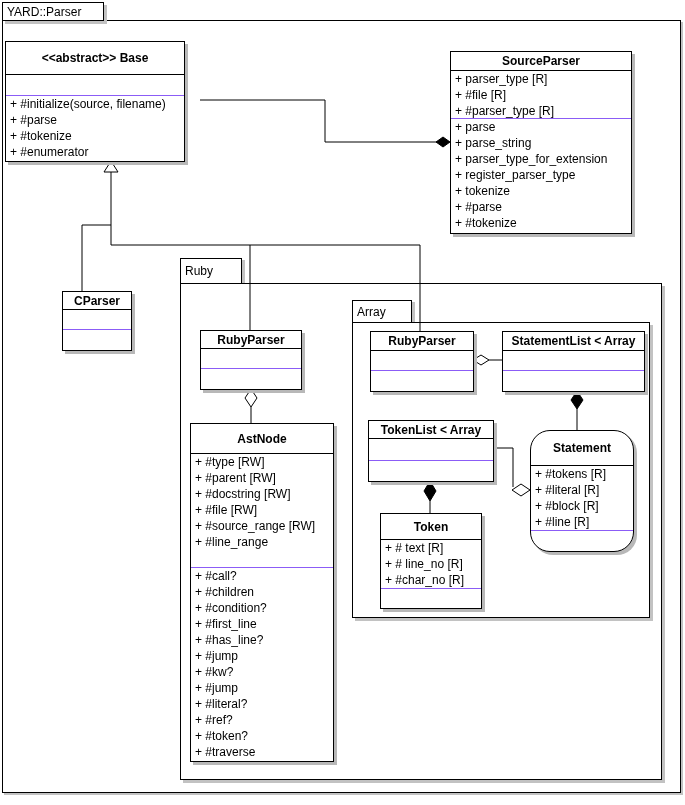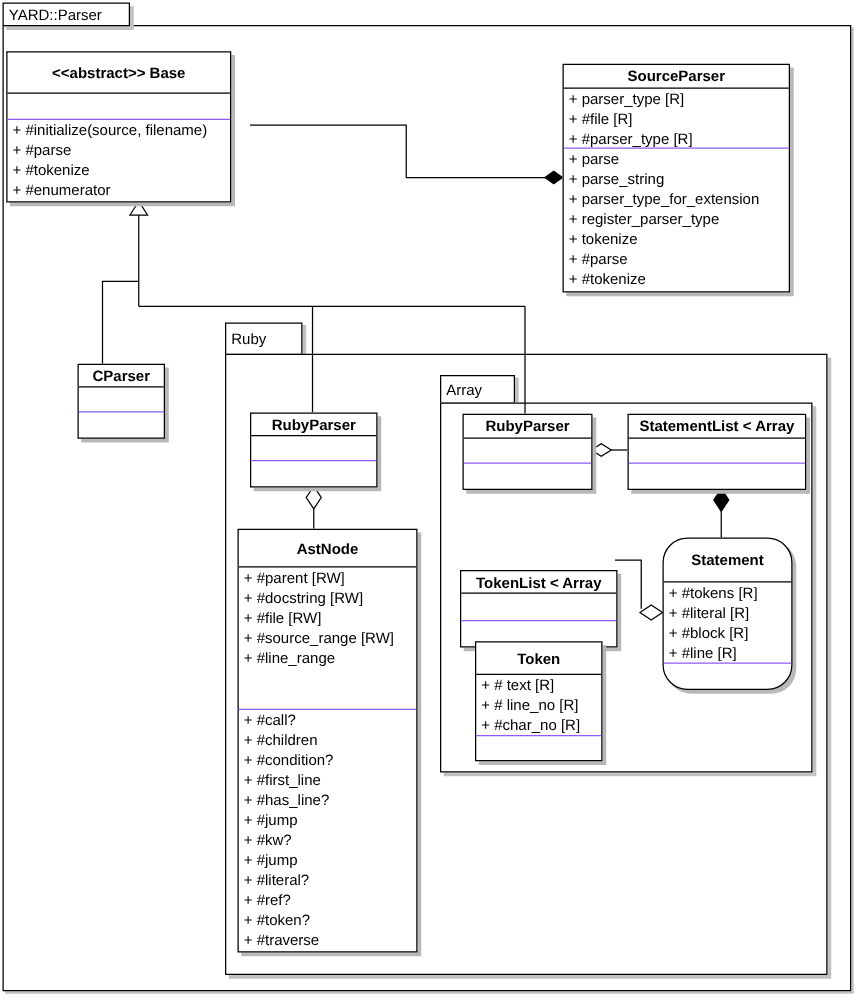--- a/index.html
+++ b/index.html
@@ -134,20 +134,21 @@
 
   <div class="cls" style="left:200px;top:330px;width:100px;">
     <div class="title" style="height:18px;">RubyParser</div>
     <div class="sec" style="height:20px;"></div>
     <div class="sec last" style="height:20px;"></div>
   </div>
 
   <div class="cls" style="left:190px;top:423px;width:142px;">
     <div class="title" style="height:30px;">AstNode</div>
     <div class="sec" style="height:114px;">
+      <div class="row">+ #type [RW]</div>
       <div class="row">+ #parent [RW]</div>
       <div class="row">+ #docstring [RW]</div>
       <div class="row">+ #file [RW]</div>
       <div class="row">+ #source_range [RW]</div>
       <div class="row">+ #line_range</div>
     </div>
     <div class="sec last" style="height:193px;">
       <div class="row">+ #call?</div>
       <div class="row">+ #children</div>
       <div class="row">+ #condition?</div>
@@ -168,21 +169,21 @@
     <div class="sec" style="height:20px;"></div>
     <div class="sec last" style="height:20px;"></div>
   </div>
 
   <div class="cls" style="left:502px;top:331px;width:141px;">
     <div class="title" style="height:19px;">StatementList &lt; Array</div>
     <div class="sec" style="height:20px;"></div>
     <div class="sec last" style="height:20px;"></div>
   </div>
 
-  <div class="cls" style="left:368px;top:420px;width:124px;margin-top:36px;">
+  <div class="cls" style="left:368px;top:420px;width:124px;">
     <div class="title" style="height:18px;">TokenList &lt; Array</div>
     <div class="sec" style="height:22px;"></div>
     <div class="sec last" style="height:20px;"></div>
   </div>
 
   <div class="cls" style="left:530px;top:430px;width:102px;border-radius:20px;">
     <div class="title" style="height:35px;">Statement</div>
     <div class="sec" style="height:65px;">
       <div class="row">+ #tokens [R]</div>
       <div class="row">+ #literal [R]</div>

